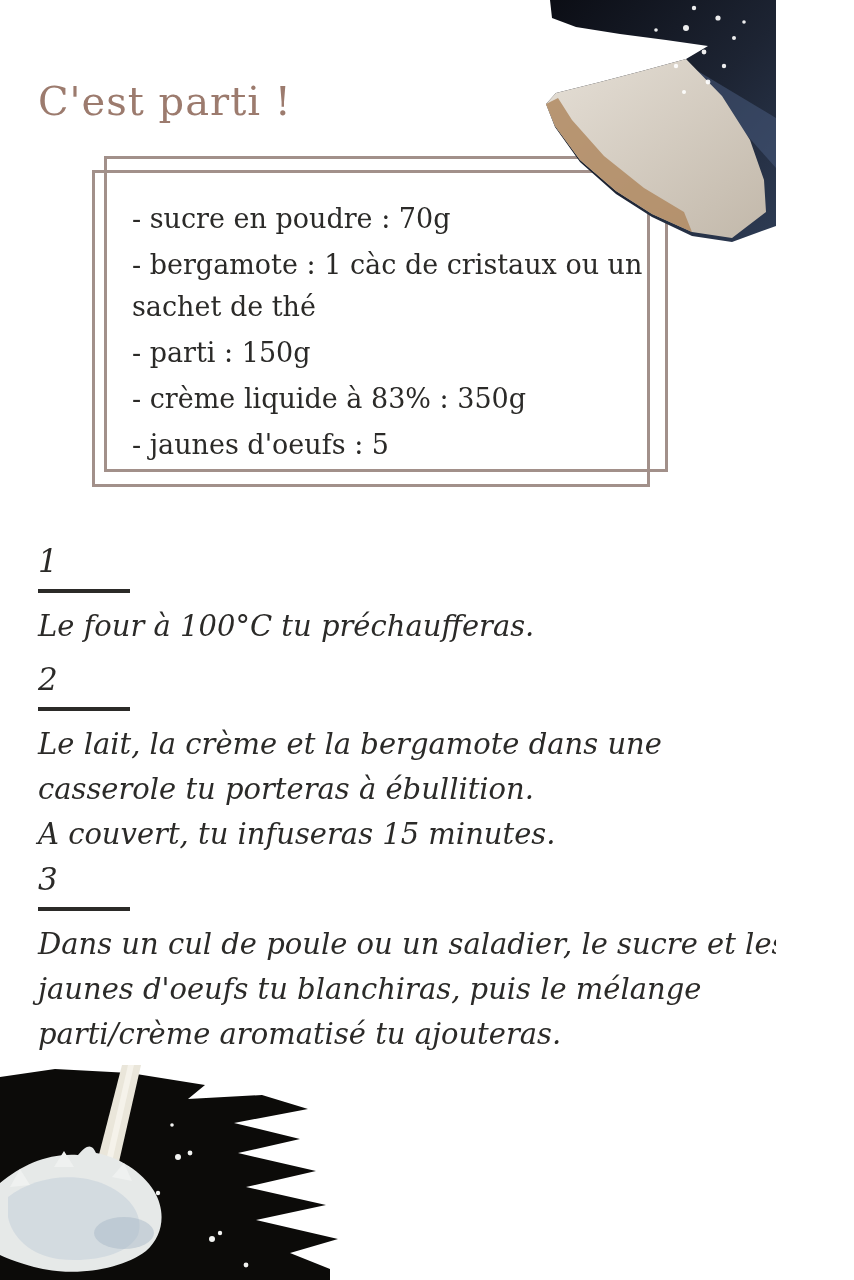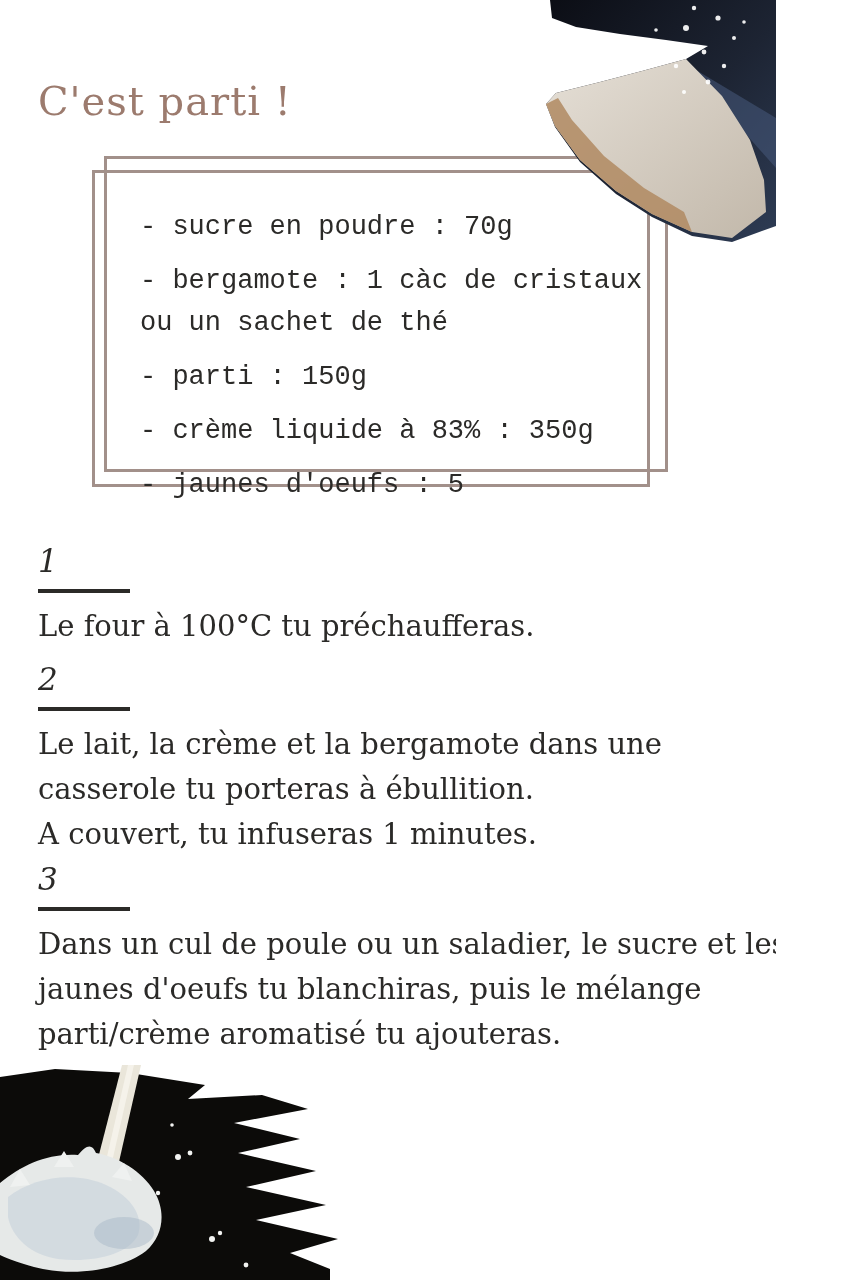--- a/index.html
+++ b/index.html
@@ -38,21 +38,21 @@
 
   .ingredients-text {
     position: absolute;
     left: 128px;
     top: 194px;
     width: 545px;
     font-size: 27px;
     line-height: 42px;
     color: #2b2a28;
   }
-  .ingredient-item { margin: 12px; font-family: Liberation Mono, monospace; }
+  .ingredient-item { margin: 4px; }
 
   
   .step {
     position: absolute;
     left: 38px;
   }
   #step-1 { top: 540px; width: 745px; }
   #step-2 { top: 658px; width: 745px; }
   #step-3 { top: 858px; width: 750px; }
 
@@ -66,20 +66,21 @@
     width: 92px;
     height: 4px;
     background: #2b2a28;
     margin: 7px 0 11px 0;
   }
   .step-text {
     font-size: 29px;
     line-height: 45px;
     white-space: pre-line;
     color: #2b2a28;
+    font-style: italic;
   }
 
   
   .deco-top-right {
     position: absolute;
     top: 0;
     right: 0;
     width: 240px;
     height: 245px;
   }
@@ -113,21 +114,21 @@
   <div class="step" id="step-1">
     <div class="step-number">1</div>
     <div class="step-rule"></div>
     <div class="step-text">Le four à 100°C tu préchaufferas.</div>
   </div>
 
   <div class="step" id="step-2">
     <div class="step-number">2</div>
     <div class="step-rule"></div>
     <div class="step-text">Le lait, la crème et la bergamote dans une casserole tu porteras à ébullition.
-A couvert, tu infuseras 1 minutes.</div>
+A couvert, tu infuseras 15 minutes.</div>
   </div>
 
   <div class="step" id="step-3">
     <div class="step-number">3</div>
     <div class="step-rule"></div>
     <div class="step-text">Dans un cul de poule ou un saladier, le sucre et les jaunes d'oeufs tu blanchiras, puis le mélange parti/crème aromatisé tu ajouteras.</div>
   </div>
 
   <svg class="deco-top-right" viewBox="0 0 240 245" aria-hidden="true">
     <defs>

